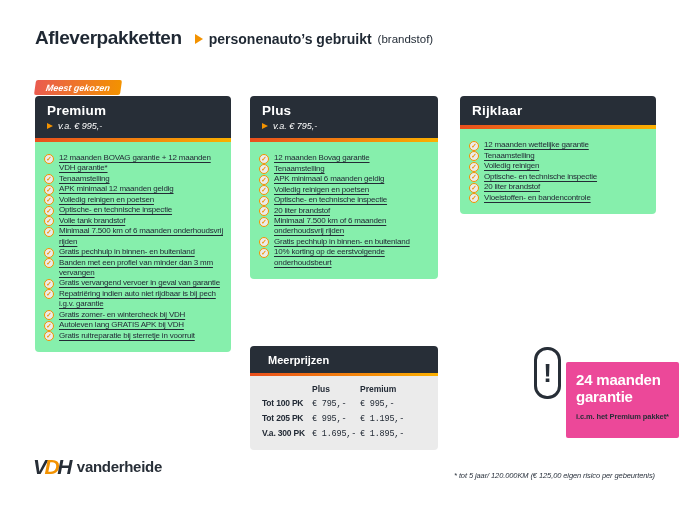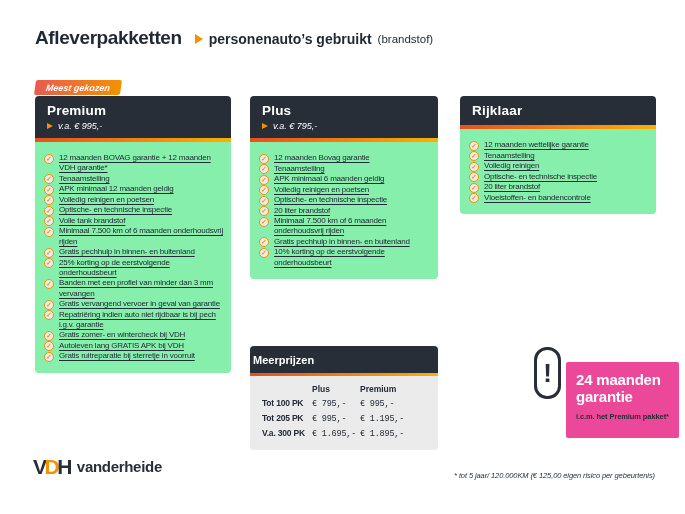--- a/index.html
+++ b/index.html
@@ -47,21 +47,21 @@
     color:#f39200; font-size:6.5px; line-height:7.5px; text-align:center; font-weight:bold;
     background:#ebebeb;
   }
   .item-text {
     font-size:8px; line-height:1.3; color:#232b36; letter-spacing:-0.2px;
     text-decoration:underline; text-decoration-thickness:0.5px; text-underline-offset:1.5px;
   }
 
   
   .meerprijzen { position:absolute; left:250px; top:346px; width:188px; }
-  .mp-header { background:#272e37; border-radius:4px 4px 0 0; padding:4px 3px 5px; }
+  .mp-header { background:#272e37; border-radius:4px 4px 0 0; padding:4px 18px 5px; }
   .mp-title { color:#fff; font-size:11px; font-weight:bold; }
   .mp-accent { height:3px; background:linear-gradient(90deg,#e94f1d,#fbb000); }
   .mp-body { background:#ebebeb; border-radius:0 0 4px 4px; padding:8px 12px 11px; }
   .mp-row { display:grid; grid-template-columns:50px 48px 1fr; column-gap:0; align-items:baseline; margin-bottom:4px; }
   .mp-row:last-child { margin-bottom:0; }
   .mp-head-cell { font-size:8.5px; font-weight:bold; color:#232b36; }
   .mp-label { font-size:8.5px; font-weight:bold; color:#232b36; letter-spacing:-0.2px; }
   .mp-val { font-size:8.5px; color:#232b36; letter-spacing:-0.2px;font-family:Liberation Mono, monospace; }
 
   
@@ -73,21 +73,21 @@
   }
   .promo-box {
     position:absolute; left:566px; top:362px; width:113px; min-height:76px;
     background:#ec4899; border-radius:2px; padding:10px 10px 9px;
   }
   .promo-line { color:#fff; font-size:15px; font-weight:bold; line-height:1.12; letter-spacing:-0.2px; }
   .promo-sub { color:#272e37; font-size:7.5px; font-weight:bold; margin-top:6px; letter-spacing:-0.1px; }
 
   
   .logo { position:absolute; left:33px; top:456px; display:flex; align-items:center; gap:7px; }
-  .logo-mark { font-size:21px; font-weight:bold; letter-spacing:-2.5px; line-height:1; }
+  .logo-mark { font-size:21px; font-weight:bold; letter-spacing:-2.5px; font-style:italic; line-height:1; }
   .logo-mark .lv, .logo-mark .lh { color:#272e37; }
   .logo-mark .ld { color:#f39200; }
   .logo-text { font-size:15px; font-weight:bold; color:#272e37; letter-spacing:-0.3px; }
 
   .footnote {
     position:absolute; right:30px; top:471px;
     font-size:7.5px; font-style:italic; color:#2a323d; letter-spacing:-0.1px;
   }
 </style>
 </head>
@@ -148,24 +148,20 @@
       <div class="item">
         <span class="check">✓</span>
         <span class="item-text">Minimaal 7.500 km of 6 maanden onderhoudsvrij rijden</span>
       </div>
 
       <div class="item">
         <span class="check">✓</span>
         <span class="item-text">Gratis pechhulp in binnen- en buitenland</span>
       </div>
 
-      <div class="item">
-        <span class="check">✓</span>
-        <span class="item-text">25% korting op de eerstvolgende onderhoudsbeurt</span>
-      </div>
 
       <div class="item">
         <span class="check">✓</span>
         <span class="item-text">Banden met een profiel van minder dan 3 mm vervangen</span>
       </div>
 
       <div class="item">
         <span class="check">✓</span>
         <span class="item-text">Gratis vervangend vervoer in geval van garantie</span>
       </div>

